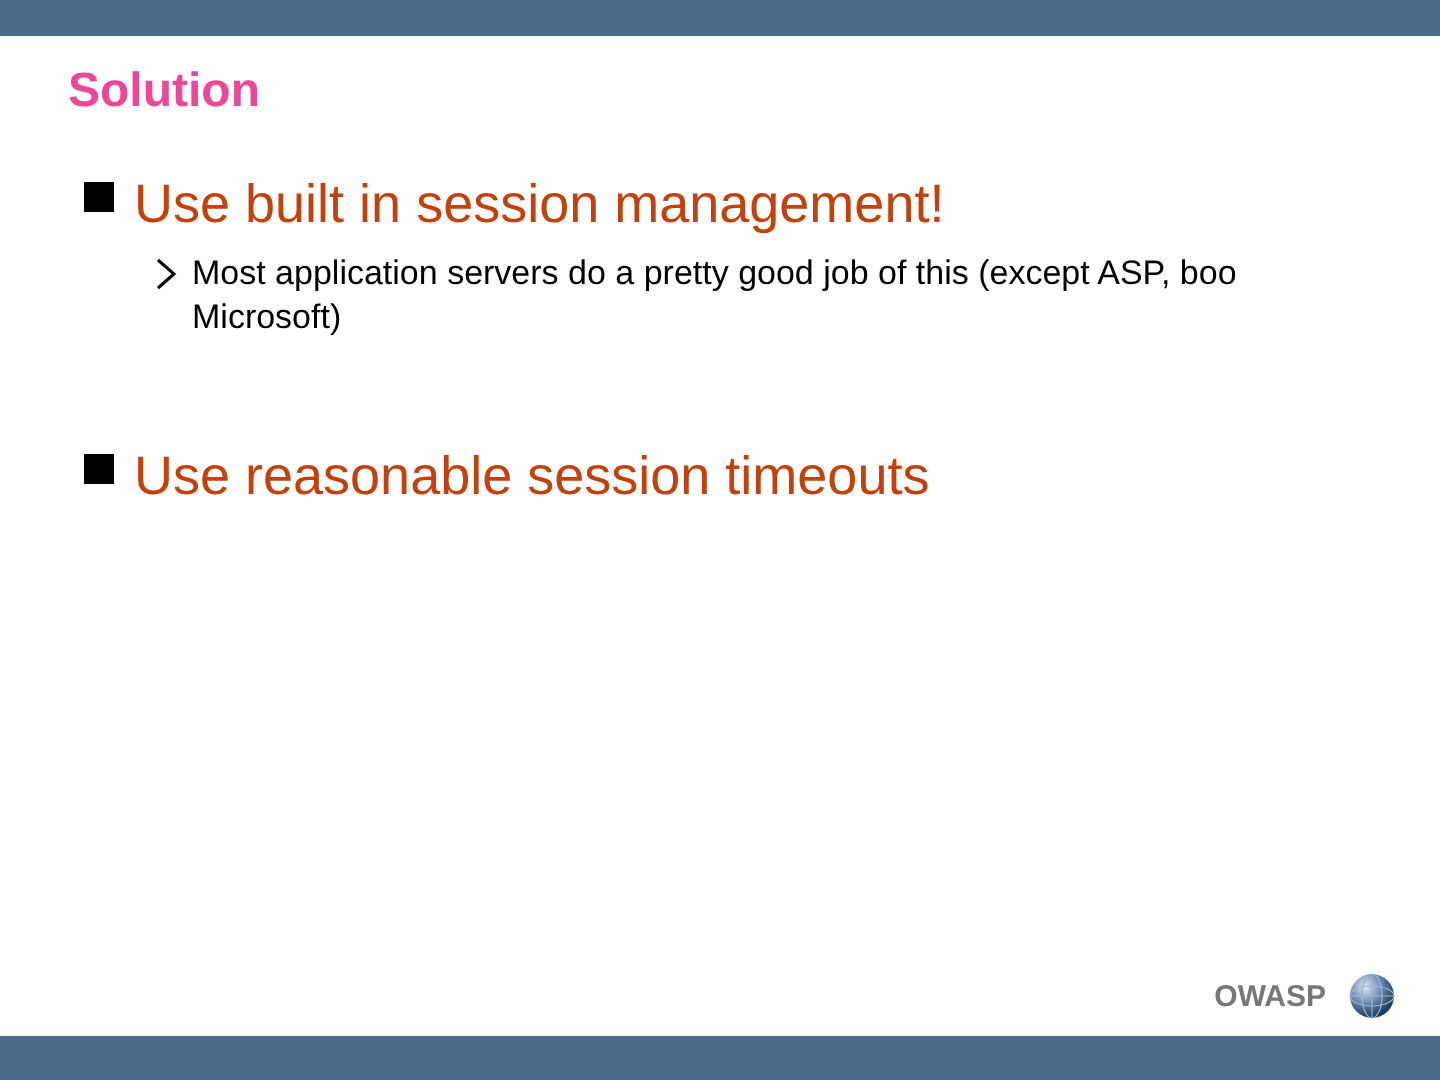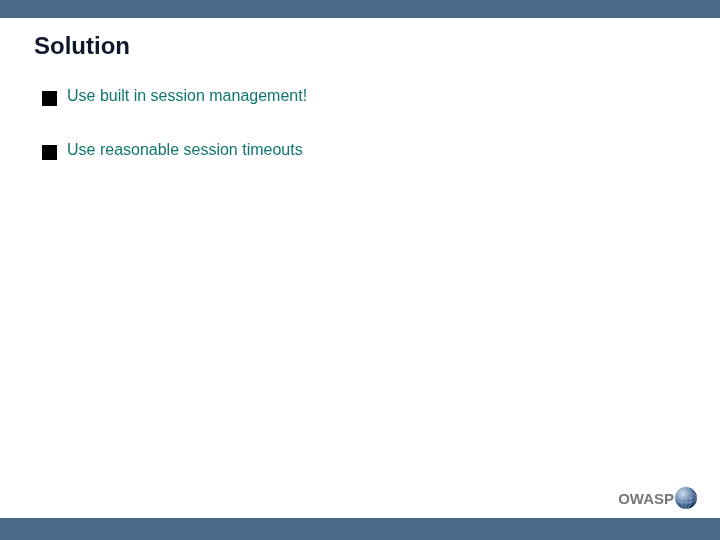--- a/index.html
+++ b/index.html
@@ -12,42 +12,42 @@
     overflow: hidden;
   }
   .topbar {
     height: 18px;
     background: #4a6a8a;
     width: 100%;
   }
   .title {
     font-weight: bold;
     font-size: 24px;
-    color: #0f172a;
+    color: #ec4899;
     margin: 14px 0 26px 34px;
   }
   .content {
     padding: 0 42px 0 42px;
   }
   .level1 {
     display: flex;
     align-items: flex-start;
     margin-bottom: 6px;
   }
   .sq {
     flex-shrink: 0;
     width: 15px;
     height: 15px;
     background: #000;
     margin-top: 5px;
     margin-right: 10px;
   }
   .level1-text {
-    font-size: 16px;
-    color: #0f766e;
+    font-size: 27px;
+    color: #c2410c;
     line-height: 1.25;
   }
   .level2 {
     display: flex;
     align-items: flex-start;
     margin-left: 36px;
     margin-bottom: 24px;
     margin-top: 4px;
   }
   .chev {
@@ -73,21 +73,21 @@
     height: 22px;
     background: #4a6a8a;
     width: 100%;
   }
   .brand {
     position: absolute;
     right: 22px;
     bottom: 30px;
     display: flex;
     align-items: center;
-    gap: 0;
+    gap: 11px;
   }
   .brand-text {
     font-weight: bold;
     font-size: 15px;
     color: #777;
   }
   .globe {
     width: 24px;
     height: 24px;
   }
@@ -97,20 +97,26 @@
 
 <div class="topbar"></div>
 
 <div class="title">Solution</div>
 
 <div class="content">
 
   <div class="level1">
     <div class="sq"></div>
     <div class="level1-text">Use built in session management!</div>
+  </div>
+  <div class="level2">
+    <svg class="chev" viewBox="0 0 12 16">
+        <path d="M1 1 L9 8 L1 15" fill="none" stroke="#000" stroke-width="1.5"></path>
+      </svg>
+    <div class="level2-text">Most application servers do a pretty good job of this (except ASP, boo Microsoft)</div>
   </div>
 
   <div class="gap"></div>
 
 
   <div class="gap"></div>
 
   <div class="level1">
     <div class="sq"></div>
     <div class="level1-text">Use reasonable session timeouts</div>

